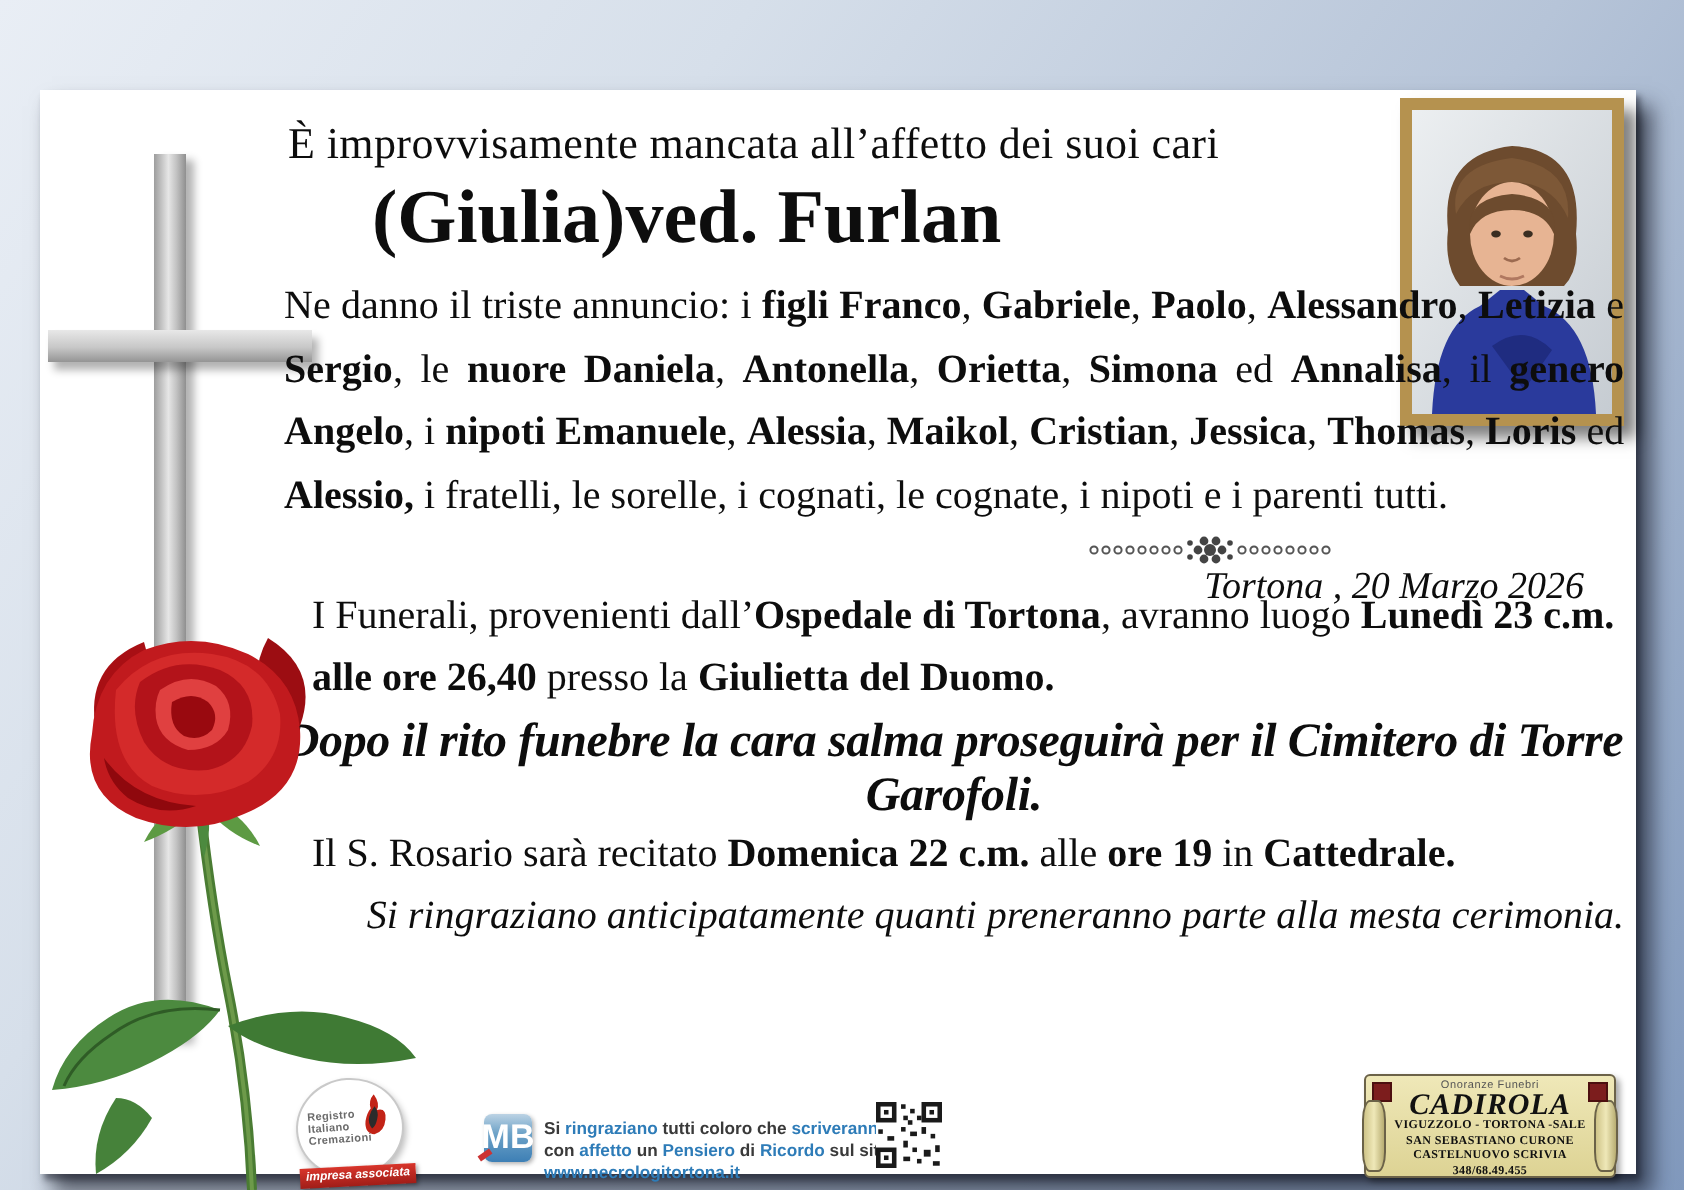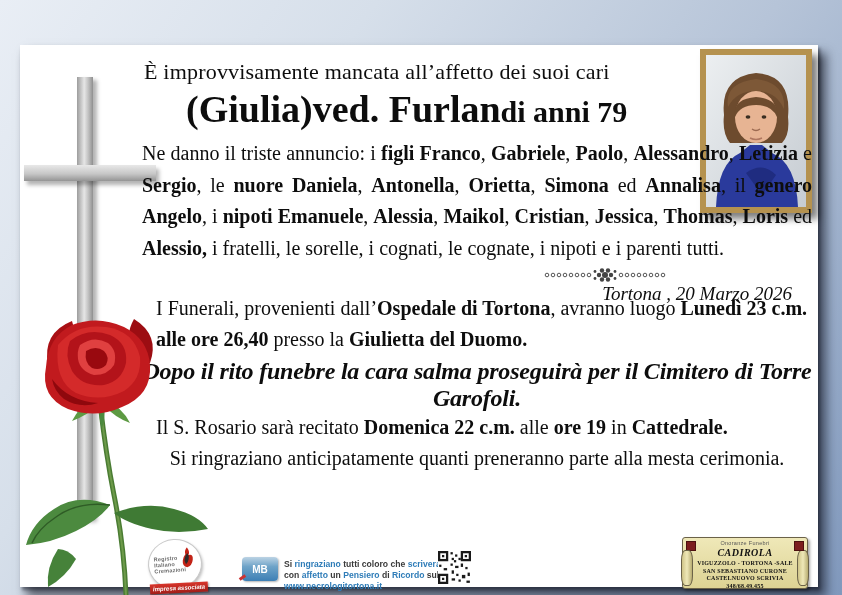--- a/index.html
+++ b/index.html
@@ -47,40 +47,40 @@
   .subline{display:flex;align-items:baseline;padding:0 2px 0 44px;margin-top:2px;}
   .subline .nick,.subline .ved{font-size:38px;font-weight:bold;}
   .subline .age{font-size:30px;font-weight:bold;}
   .family{font-size:20px;line-height:1.58;text-align:justify;margin-top:7px;}
   .dateline-row{display:flex;align-items:center;margin-top:3px;height:24px;flex-direction:column;}
   .ornament{margin-left:255px;}
   .dateline{margin-left:auto;margin-right:20px;font-style:italic;font-size:19px;}
   .funeral{font-size:20px;line-height:1.52;padding-left:14px;margin-top:2px;}
   .procession{font-size:24px;font-weight:bold;font-style:italic;text-align:center;margin-top:4px;letter-spacing:-.2px;}
   .rosary{font-size:20px;padding-left:14px;margin-top:4px;}
-  .thanks{font-size:20px;text-align:center;margin-top:8px;}
+  .thanks{font-size:20px;font-style:italic;text-align:right;margin-top:8px;}
   
   .badge{position:absolute;left:128px;top:494px;width:62px;height:60px;}
   .badge .circle{
     width:54px;height:50px;border-radius:50%;background:#fff;border:1px solid #c9c9c9;
     box-shadow:1px 2px 3px rgba(0,0,0,.25);display:flex;flex-direction:column;justify-content:center;
     padding-left:5px;box-sizing:border-box;position:relative;transform:rotate(-4deg);
   }
   .badge .circle div{font-family:"Liberation Sans",sans-serif;font-size:5.5px;font-weight:bold;color:#6b6b6b;line-height:6px;letter-spacing:.2px;}
   .badge .flame{position:absolute;right:6px;top:8px;width:14px;height:22px;}
   .badge .ribbon{
     margin-top:-6px;margin-left:2px;width:58px;background:linear-gradient(180deg,#d8352b,#a01d18);
     color:#fff;font-family:"Liberation Sans",sans-serif;font-size:6px;font-style:italic;font-weight:bold;
     text-align:center;padding:2px 0;transform:rotate(-3deg);box-shadow:1px 1px 2px rgba(0,0,0,.35);
   }
   .mb-row{position:absolute;left:222px;top:508px;display:flex;align-items:flex-start;}
   .mb-logo{
-    width:36px;height:24px;border-radius:4px;margin-top:4px;
+    width:24px;height:24px;border-radius:4px;margin-top:4px;
     background:linear-gradient(180deg,#bcd3e4 0%,#6ea3c8 40%,#3d7fb5 100%);
-    color:#fff;font-family:"Liberation Sans",sans-serif;font-weight:bold;font-size:10px;
+    color:#fff;font-family:"Liberation Sans",sans-serif;font-weight:bold;font-size:17px;
     display:flex;align-items:center;justify-content:center;box-shadow:1px 1px 2px rgba(0,0,0,.3);
     position:relative;
   }
   .mb-logo::after{content:"";position:absolute;left:-3px;bottom:2px;width:7px;height:3px;background:#c33;transform:rotate(-35deg);}
   .site-msg{
     margin-left:6px;width:178px;font-family:"Liberation Sans",sans-serif;font-size:8.6px;line-height:11px;
     color:#3a3a3a;font-weight:bold;margin-top:6px;
   }
   .site-msg .hl{color:var(--accent,#2e7cb8);}
   .qr{position:absolute;left:418px;top:506px;width:33px;height:33px;}
@@ -94,21 +94,21 @@
   .agency::before,.agency::after{
     content:"";position:absolute;top:3px;width:8px;height:8px;background:#7c1d1d;border:1px solid #4c0f0f;
   }
   .agency::before{left:3px;} .agency::after{right:3px;}
   .agency .curl-l,.agency .curl-r{
     position:absolute;top:12px;width:10px;height:34px;background:linear-gradient(90deg,#cfc488,#efe8b8,#b8ad72);
     border:1px solid #6b6248;border-radius:4px/10px;
   }
   .agency .curl-l{left:-2px;} .agency .curl-r{right:-2px;}
   .agency .hdr{font-family:"Liberation Sans",sans-serif;font-size:5.5px;color:#555;letter-spacing:.3px;}
-  .agency .name{font-size:10px;font-weight:bold;font-style:italic;letter-spacing:.5px;line-height:14px;}
+  .agency .name{font-size:15px;font-weight:bold;font-style:italic;letter-spacing:.5px;line-height:14px;}
   .agency .ln{font-size:6px;font-weight:bold;line-height:7.5px;letter-spacing:.2px;}
   .ornament svg{display:block;}
 </style>
 </head>
 <body>
 
 <div class="page">
   <div class="card">
 
     <div class="cross-v"></div>
@@ -134,21 +134,20 @@
         <path d="M10 152 Q12 108 34 98 L44 90 L56 90 L66 98 Q90 108 92 152 Z" fill="#2a3a9c"></path>
         <path d="M40 118 Q56 106 70 120 L56 140 Z" fill="#1f2c80"></path>
       </svg>
     </div>
 
     <div class="content">
       <div class="intro">È  improvvisamente mancata all’affetto dei suoi cari</div>
       <div class="subline">
         <span class="nick">(Giulia)</span>
         <span class="ved">ved. Furlan</span>
-        <span class="age">di anni 79</span>
       </div>
       <div class="family"><span>Ne danno il triste annuncio: i </span><span style="font-weight: bold;">figli Franco</span><span>, </span><span style="font-weight: bold;">Gabriele</span><span>, </span><span style="font-weight: bold;">Paolo</span><span>, </span><span style="font-weight: bold;">Alessandro</span><span>, </span><span style="font-weight: bold;">Letizia</span><span> e </span><span style="font-weight: bold;">Sergio</span><span>, le </span><span style="font-weight: bold;">nuore Daniela</span><span>, </span><span style="font-weight: bold;">Antonella</span><span>, </span><span style="font-weight: bold;">Orietta</span><span>, </span><span style="font-weight: bold;">Simona</span><span> ed </span><span style="font-weight: bold;">Annalisa</span><span>, il </span><span style="font-weight: bold;">genero Angelo</span><span>, i </span><span style="font-weight: bold;">nipoti Emanuele</span><span>, </span><span style="font-weight: bold;">Alessia</span><span>, </span><span style="font-weight: bold;">Maikol</span><span>, </span><span style="font-weight: bold;">Cristian</span><span>, </span><span style="font-weight: bold;">Jessica</span><span>, </span><span style="font-weight: bold;">Thomas</span><span>, </span><span style="font-weight: bold;">Loris</span><span> ed </span><span style="font-weight: bold;">Alessio,</span><span> i fratelli, le sorelle, i cognati, le cognate, i nipoti e i parenti tutti.</span></div>
 
       <div class="dateline-row">
         <span class="ornament">
           <svg width="124" height="16" viewBox="0 0 124 16">
             <g fill="none" stroke="#555" stroke-width="1">
               <circle cx="4" cy="8" r="1.8"></circle>
                 <circle cx="10" cy="8" r="1.8"></circle>
                 <circle cx="16" cy="8" r="1.8"></circle>

